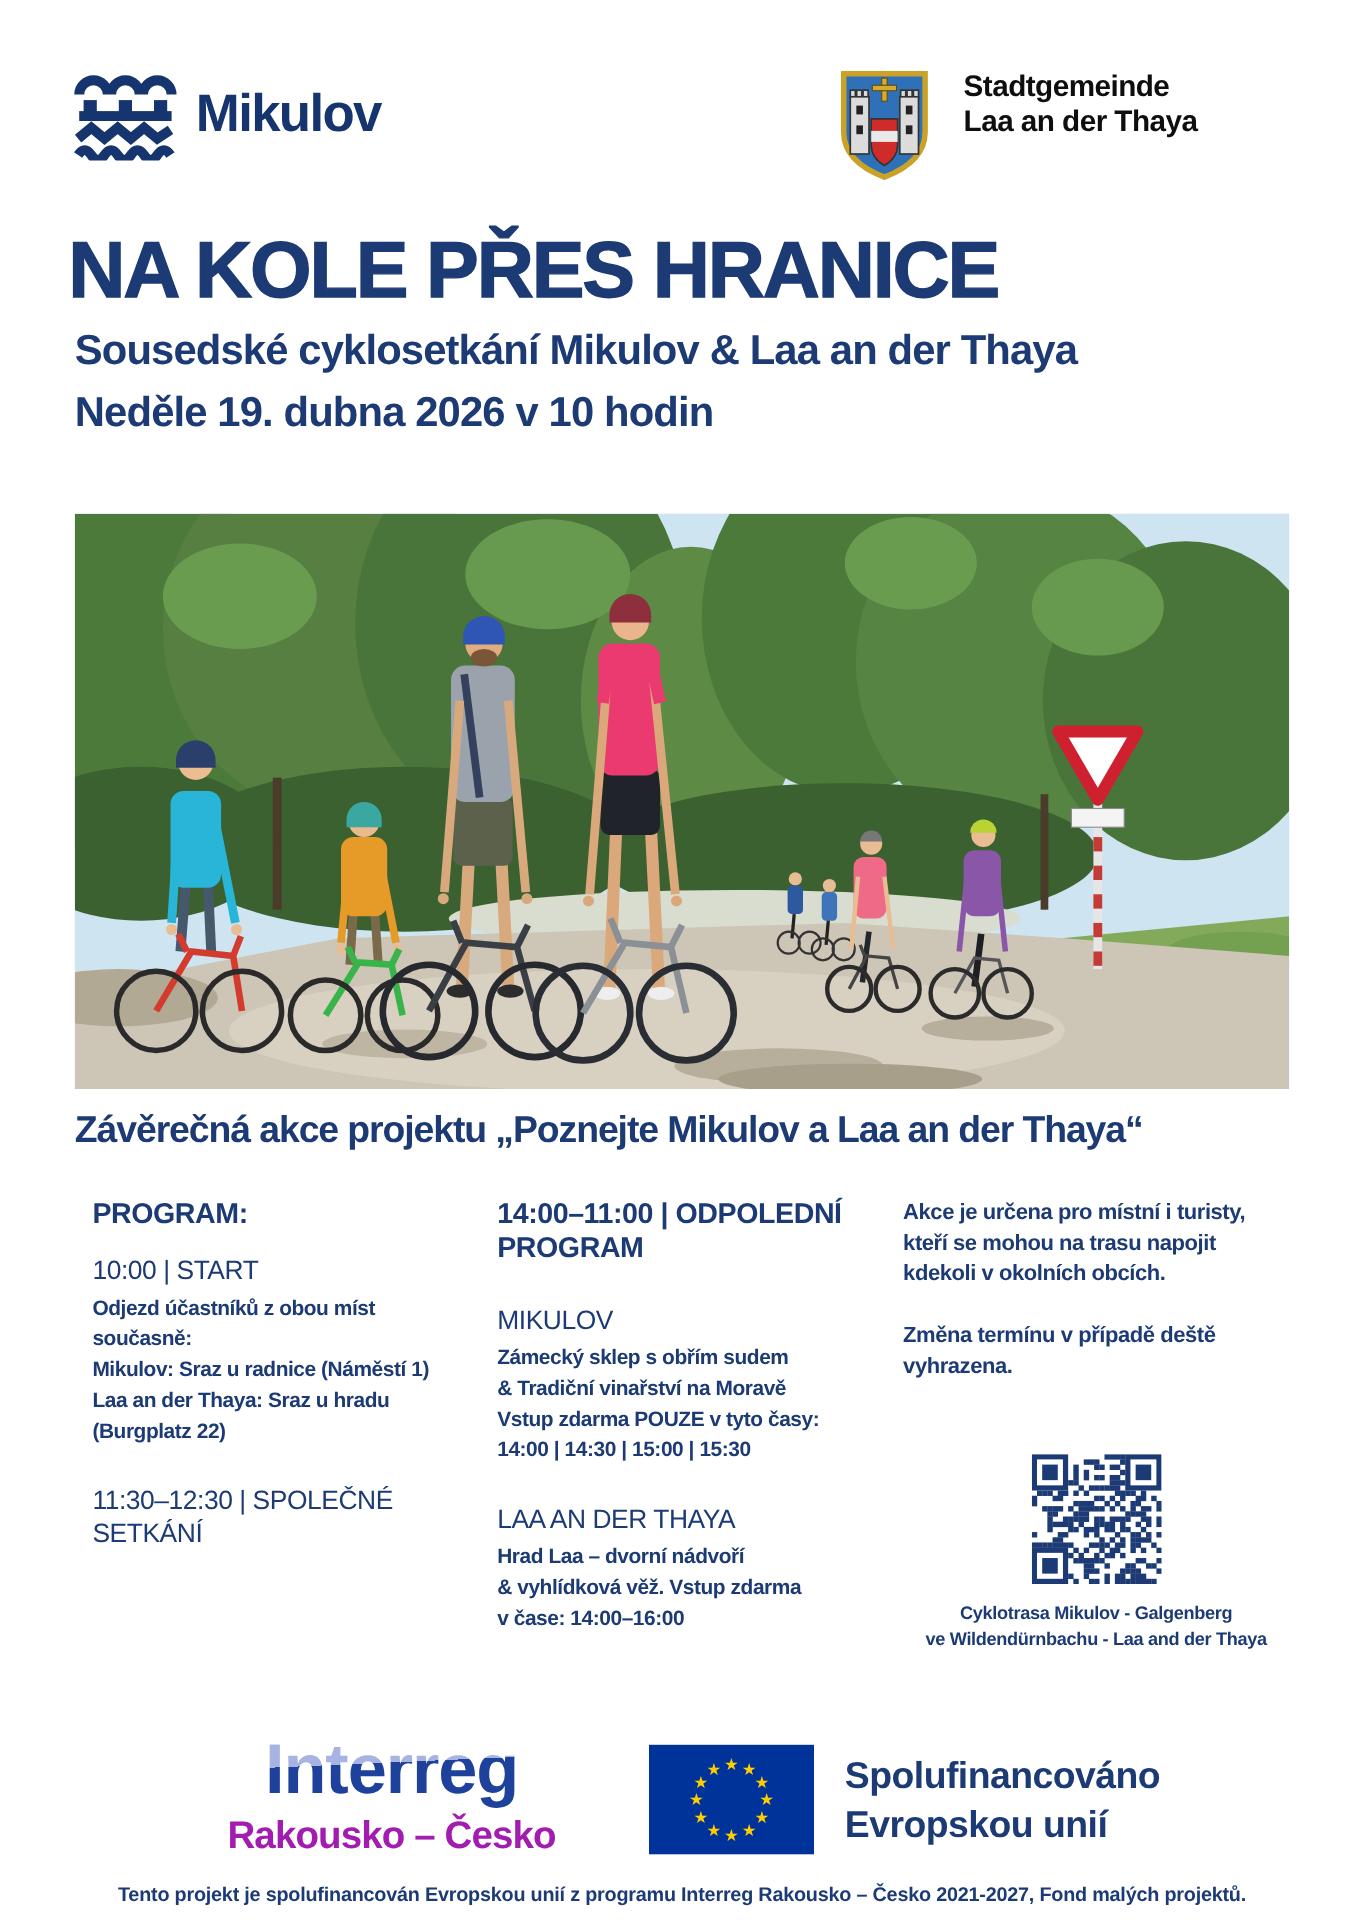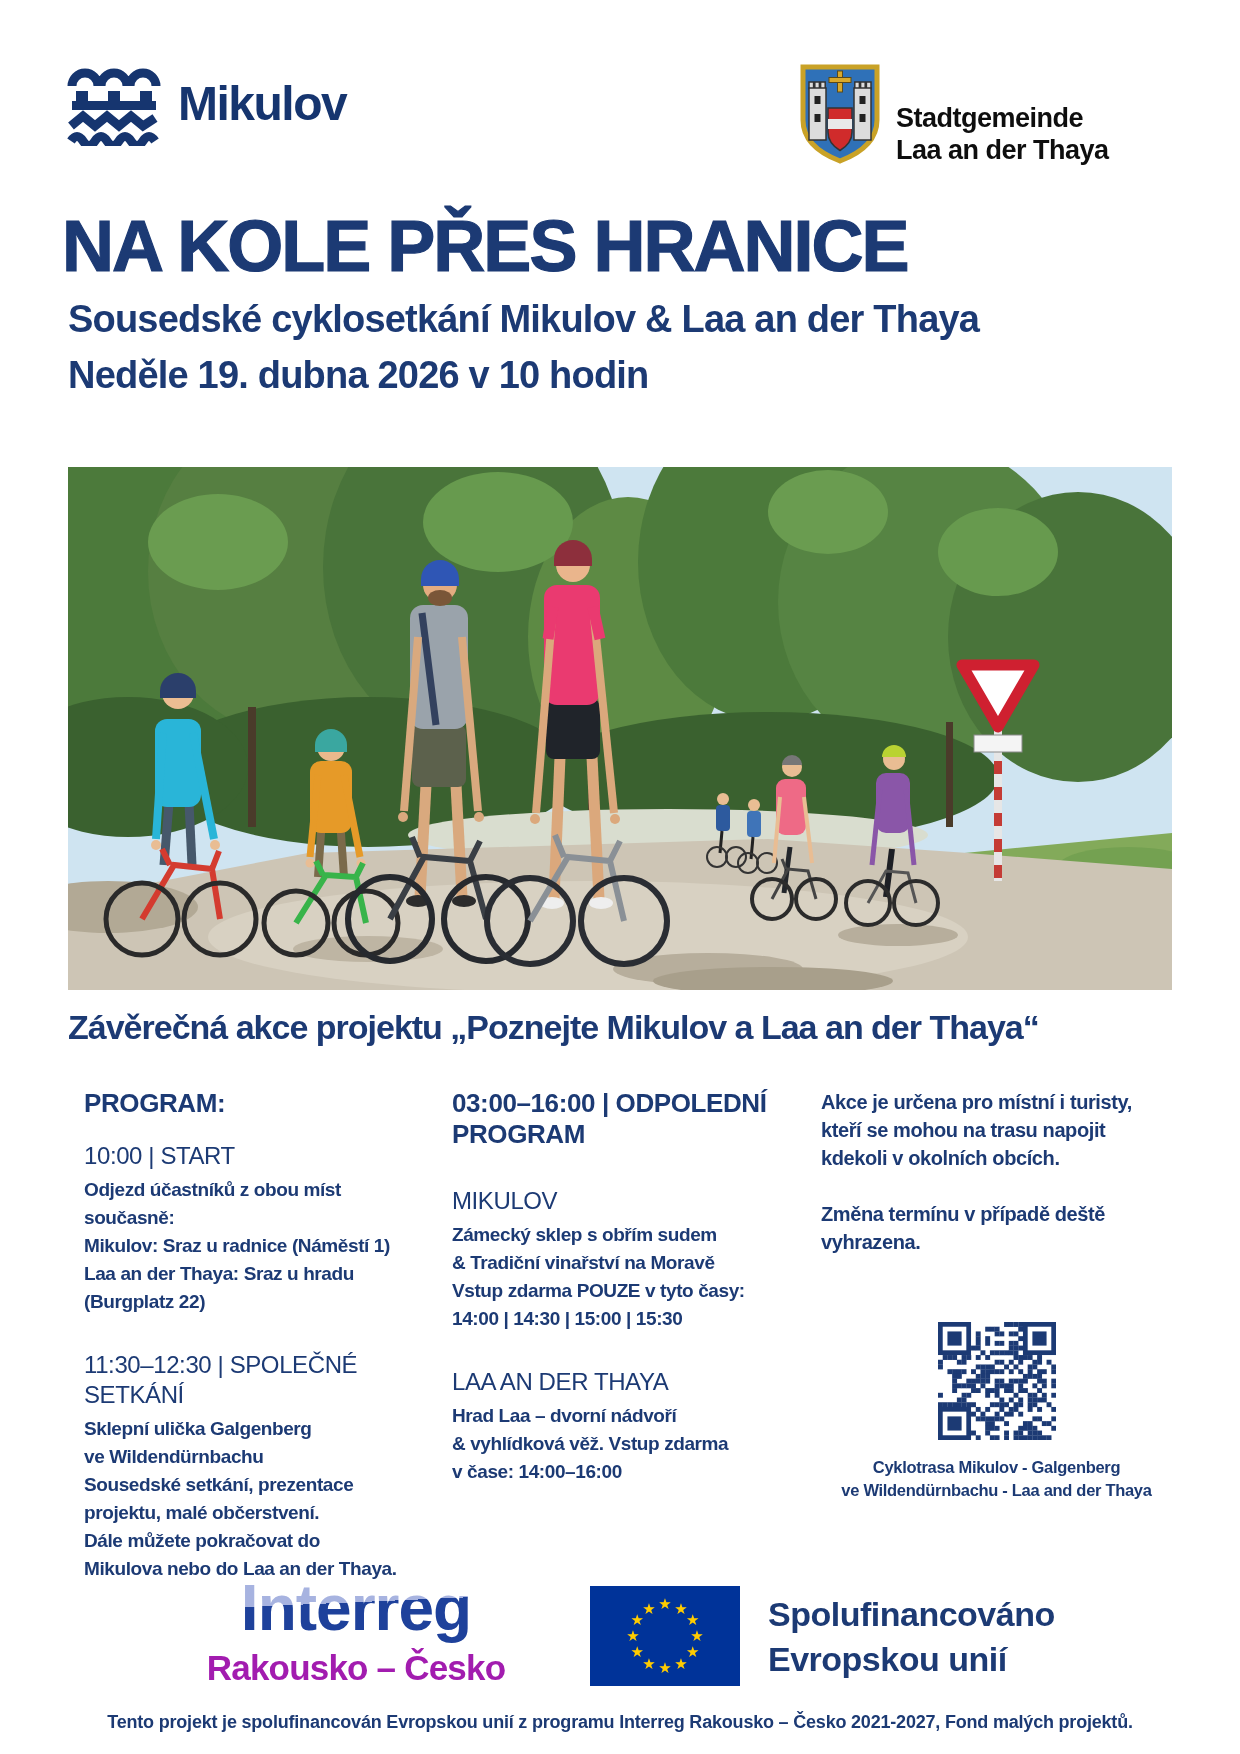--- a/index.html
+++ b/index.html
@@ -6,21 +6,21 @@
   body{
     width:1240px;height:1754px;position:relative;background:#ffffff;
     font-family:"Liberation Sans", sans-serif;color:#1c3a74;overflow:hidden;
   }
   .abs{position:absolute}
   .ml{white-space:pre-line}
 
   
   .mik-logo{left:66px;top:60px;display:flex;align-items:center;gap:16px}
   .mik-word{font-size:48px;font-weight:700;color:#16356f;letter-spacing:-1.5px}
-  .laa-logo{left:798px;top:62px;display:flex;align-items:flex-end;gap:14px}
+  .laa-logo{left:762px;top:62px;display:flex;align-items:flex-start;gap:30px}
   .laa-name{font-size:27px;line-height:32px;font-weight:700;color:#0e0e0e;letter-spacing:-0.5px}
 
   
   .hero-title{left:62px;top:198px;width:1116px;font-size:72px;line-height:96px;
     font-weight:700;letter-spacing:-2px;color:#1c3a74;-webkit-text-stroke:1.2px #1c3a74}
   .hero-sub{left:68px;top:298px;font-size:38px;font-weight:700;letter-spacing:-0.8px}
   .hero-date{left:68px;top:354px;font-size:38px;font-weight:700;letter-spacing:-0.8px}
 
   .photo{left:68px;top:467px;width:1104px;height:523px;overflow:hidden;background:#cfe4f1}
 
@@ -286,31 +286,25 @@
       <p class="blk-h ml">10:00 | START</p>
       <p class="blk-p ml">Odjezd účastníků z obou míst
 současně:
 Mikulov: Sraz u radnice (Náměstí 1)
 Laa an der Thaya: Sraz u hradu
 (Burgplatz 22)</p>
     </div>
     <div class="blk">
       <p class="blk-h ml">11:30–12:30 | SPOLEČNÉ
 SETKÁNÍ</p>
-      <p class="blk-p ml">Sklepní ulička Galgenberg
-ve Wildendürnbachu
-Sousedské setkání, prezentace
-projektu, malé občerstvení.
-Dále můžete pokračovat do
-Mikulova nebo do Laa an der Thaya.</p>
     </div>
   </div>
 
   <div class="pcol pcol2">
-    <p class="col-title ml big-gap">03:00–16:00 | ODPOLEDNÍ
+    <p class="col-title ml big-gap">14:00–11:00 | ODPOLEDNÍ
 PROGRAM</p>
     <div class="blk">
       <p class="blk-h ml">MIKULOV</p>
       <p class="blk-p ml">Zámecký sklep s obřím sudem
 &amp; Tradiční vinařství na Moravě
 Vstup zdarma POUZE v tyto časy:
 14:00 | 14:30 | 15:00 | 15:30</p>
     </div>
     <div class="blk">
       <p class="blk-h ml">LAA AN DER THAYA</p>

